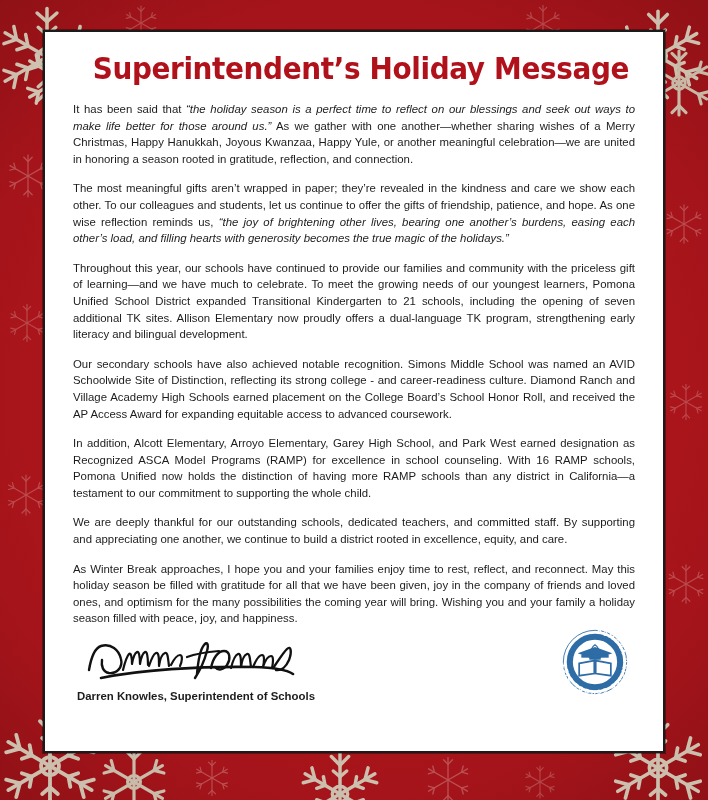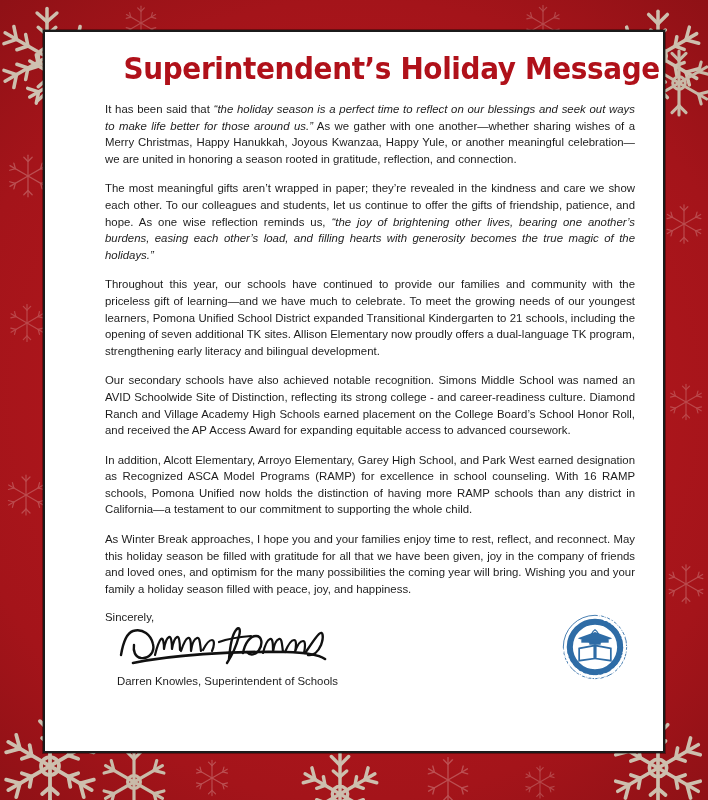--- a/index.html
+++ b/index.html
@@ -44,21 +44,20 @@
     background: #ffffff;
     border: 2px solid #1b1b1b;
     box-sizing: border-box;
     box-shadow: 0 0 0 1px rgba(0,0,0,0.35);
   }
   #card-inner {
     position: absolute;
     inset: 0;
     padding: 16px 28px 10px 28px;
     box-sizing: border-box;
-    margin-left: 32px;
   }
 
   
   #title {
     text-align: center;
     color: #b0111a;
     font-family: "DejaVu Sans", sans-serif;
     font-size: 30px;
     font-weight: 700;
     letter-spacing: -0.4px;
@@ -96,26 +95,27 @@
   }
   #signature {
     position: absolute;
     left: 6px;
     top: 0px;
     width: 250px;
     height: 46px;
   }
   #signer-name {
     position: absolute;
-    left: 12px;
+    left: 4px;
     top: 50px;
     font-family: "Liberation Sans", sans-serif;
     font-size: 11.4px;
     color: #1c1c1c;
     white-space: nowrap;
+    font-weight: bold;
   }
 
   
   #logo {
     position: absolute;
     right: 4px;
     top: -14px;
     display: flex;
     align-items: center;
     gap: 9px;
@@ -482,24 +482,24 @@
     <div id="card-inner">
 
       <div id="title">Superintendent’s Holiday Message</div>
 
       <div id="paragraphs">
           <div class="para"><span>It has been said that </span><em>“the holiday season is a perfect time to reflect on our blessings and seek out ways to make life better for those around us.”</em><span> As we gather with one another—whether sharing wishes of a Merry Christmas, Happy Hanukkah, Joyous Kwanzaa, Happy Yule, or another meaningful celebration—we are united in honoring a season rooted in gratitude, reflection, and connection.</span></div>
           <div class="para"><span>The most meaningful gifts aren’t wrapped in paper; they’re revealed in the kindness and care we show each other. To our colleagues and students, let us continue to offer the gifts of friendship, patience, and hope. As one wise reflection reminds us, </span><em>“the joy of brightening other lives, bearing one another’s burdens, easing each other’s load, and filling hearts with generosity becomes the true magic of the holidays.”</em></div>
           <div class="para"><span>Throughout this year, our schools have continued to provide our families and community with the priceless gift of learning—and we have much to celebrate. To meet the growing needs of our youngest learners, Pomona Unified School District expanded Transitional Kindergarten to 21 schools, including the opening of seven additional TK sites. Allison Elementary now proudly offers a dual-language TK program, strengthening early literacy and bilingual development.</span></div>
           <div class="para"><span>Our secondary schools have also achieved notable recognition. Simons Middle School was named an AVID Schoolwide Site of Distinction, reflecting its strong college - and career-readiness culture. Diamond Ranch and Village Academy High Schools earned placement on the College Board’s School Honor Roll, and received the AP Access Award for expanding equitable access to advanced coursework.</span></div>
           <div class="para"><span>In addition, Alcott Elementary, Arroyo Elementary, Garey High School, and Park West earned designation as Recognized ASCA Model Programs (RAMP) for excellence in school counseling. With 16 RAMP schools, Pomona Unified now holds the distinction of having more RAMP schools than any district in California—a testament to our commitment to supporting the whole child.</span></div>
+          <div class="para"><span>We are deeply thankful for our outstanding schools, dedicated teachers, and committed staff. By supporting and appreciating one another, we continue to build a district rooted in excellence, equity, and care.</span></div>
           <div class="para"><span>As Winter Break approaches, I hope you and your families enjoy time to rest, reflect, and reconnect. May this holiday season be filled with gratitude for all that we have been given, joy in the company of friends and loved ones, and optimism for the many possibilities the coming year will bring. Wishing you and your family a holiday season filled with peace, joy, and happiness.</span></div>
         </div>
 
-      <div id="sign-off">Sincerely,</div>
 
       <div id="signature-row">
 
         <svg id="signature" viewBox="0 0 250 46">
           <g fill="none" stroke="#111111" stroke-linecap="round" stroke-linejoin="round">
             <path stroke-width="2.4" d="M10 30 C12 18, 16 8, 22 6 C32 3, 40 10, 42 19 C44 27, 38 34, 30 33 C24 32, 22 26, 23 20"></path>
             <path stroke-width="2.2" d="M44 30 C46 22, 48 16, 50 14 C52 12, 53 18, 53 24 C54 18, 56 13, 58 12 C60 11, 61 17, 61 24 C62 18, 64 13, 66 12 C68 11, 69 17, 69 25"></path>
             <path stroke-width="2.2" d="M70 26 C72 20, 74 14, 77 13 C80 12, 80 19, 80 26 C81 19, 83 14, 86 13 C89 12, 89 19, 90 26"></path>
             <path stroke-width="2.2" d="M92 25 C95 19, 98 15, 101 15 C104 15, 103 22, 101 26"></path>
             <path stroke-width="2.4" d="M118 34 C119 22, 121 10, 125 5 C128 1, 130 4, 128 11 C125 22, 120 32, 116 38"></path>

